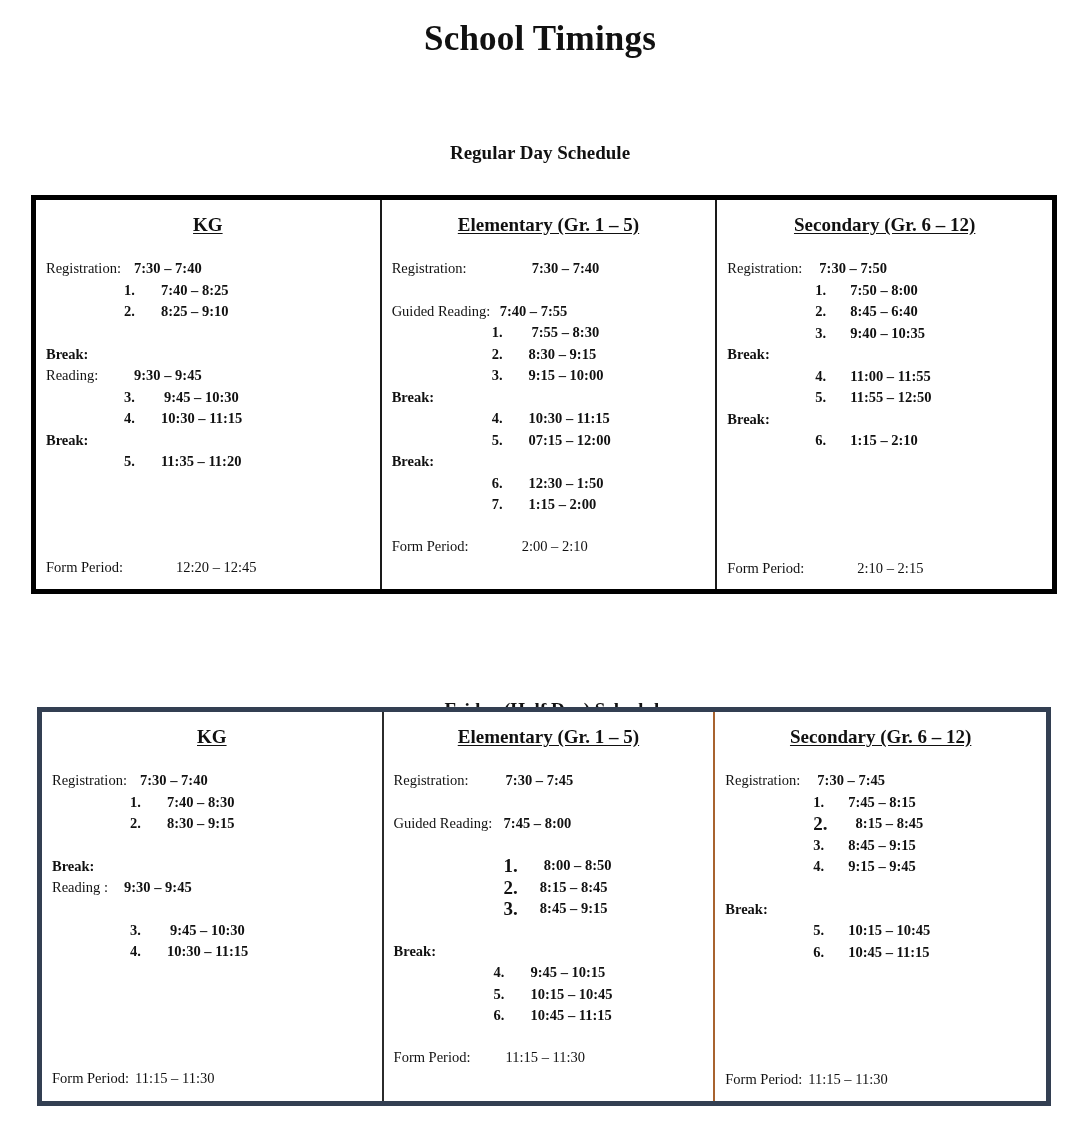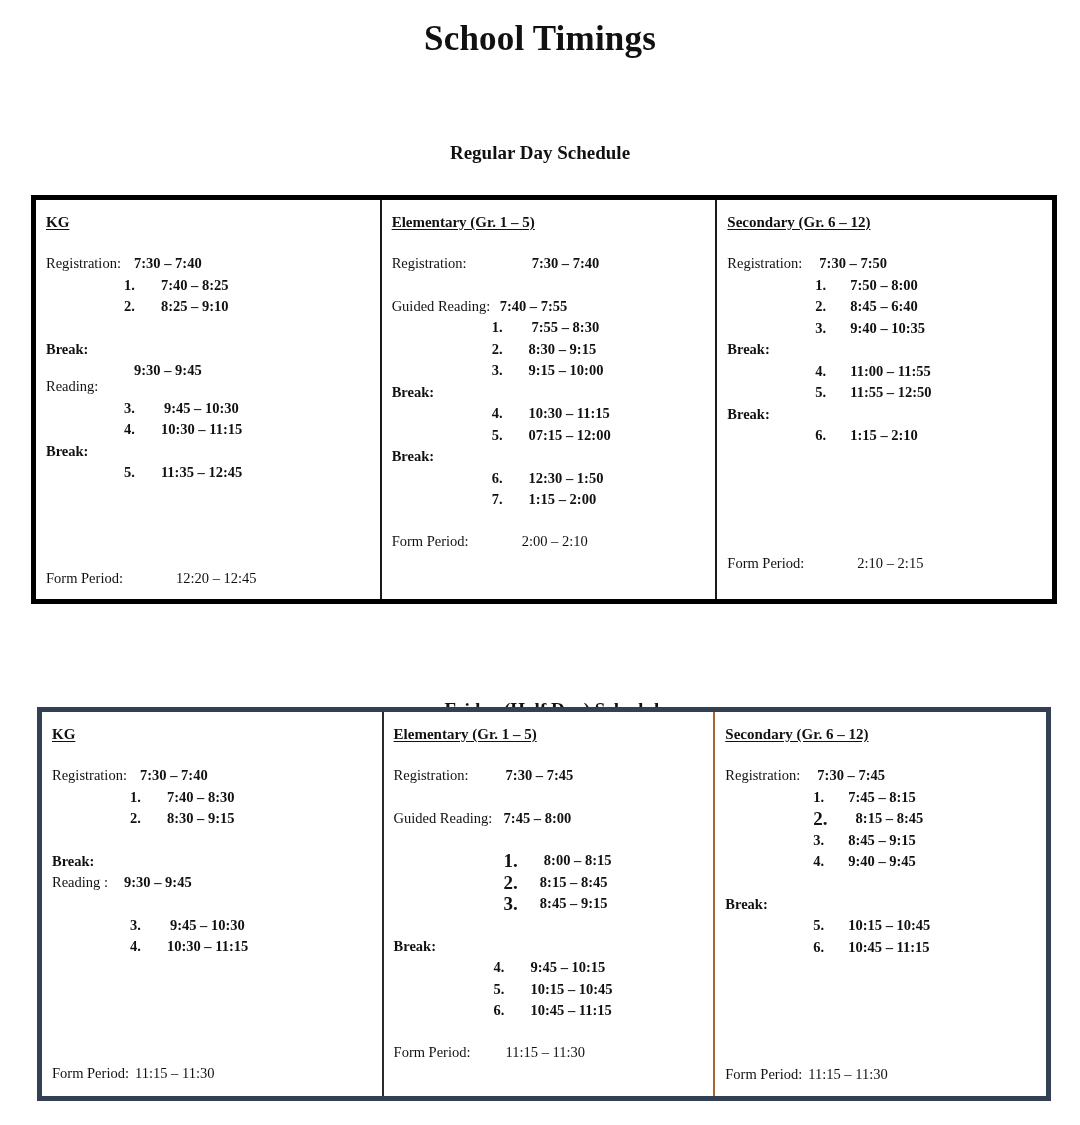--- a/index.html
+++ b/index.html
@@ -56,23 +56,23 @@
   .col.c2 { width: 337px; }
   .col.c3 { width: 336px; }
 
   .black-frame .col.c1 { border-right: 2px solid #1a1a1a; }
   .black-frame .col.c2 { border-right: 2px solid #1a1a1a; }
 
   .navy-frame .col.c1 { border-right: 2px solid #2b2b2b; }
   .navy-frame .col.c2 { border-right: 2px solid #a8632f; }
 
   .col-head {
-    text-align: left;
+    text-align: center;
     font-weight: bold;
-    font-size: 15px;
+    font-size: 19px;
     text-decoration: underline;
     text-underline-offset: 2px;
     margin-bottom: 22px;
     white-space: nowrap;
   }
 
   
   .row {
     display: flex;
     font-size: 14.5px;
@@ -131,21 +131,21 @@
             <span class="indent" style="width: 78px;"></span>
             <span class="num">2.</span>
             <span class="indent" style="width: 26px;"></span>
             <span class="val">8:25 – 9:10</span>
           </div>
           <div class="spacer"></div>
           <div class="row">
             <span class="lbl b">Break:</span>
           </div>
           <div class="row">
-            <span class="lbl" style="display: inline-block; min-width: 88px; margin-top: 16px;">Reading:</span>
+            <span class="lbl" style="display: inline-block; min-width: 88px;">Reading:</span>
             <span class="val">9:30 – 9:45</span>
           </div>
           <div class="row">
             <span class="indent" style="width: 78px;"></span>
             <span class="num">3.</span>
             <span class="indent" style="width: 29px;"></span>
             <span class="val">9:45 – 10:30</span>
           </div>
           <div class="row">
             <span class="indent" style="width: 78px;"></span>
@@ -153,21 +153,21 @@
             <span class="indent" style="width: 26px;"></span>
             <span class="val">10:30 – 11:15</span>
           </div>
           <div class="row">
             <span class="lbl b">Break:</span>
           </div>
           <div class="row">
             <span class="indent" style="width: 78px;"></span>
             <span class="num">5.</span>
             <span class="indent" style="width: 26px;"></span>
-            <span class="val">11:35 – 12:45</span>
+            <span class="val">11:35 – 11:20</span>
           </div>
         </div>
         <div style="height: 84px;"></div>
         <div class="footer-row">
           <span class="lbl" style="display: inline-block; min-width: 130px;">Form Period:</span>
           <span class="val">12:20 – 12:45</span>
         </div>
       </div>
       <div class="col c2">
         <div class="col-head">Elementary (Gr. 1 – 5)</div>
@@ -358,21 +358,21 @@
           <div class="spacer"></div>
           <div class="row">
             <span class="lbl" style="display: inline-block; min-width: 110px;">Guided Reading:</span>
             <span class="val">7:45 – 8:00</span>
           </div>
           <div class="spacer"></div>
           <div class="row big">
             <span class="indent" style="width: 110px;"></span>
             <span class="num">1.</span>
             <span class="indent" style="width: 26px;"></span>
-            <span class="val">8:00 – 8:15</span>
+            <span class="val">8:00 – 8:50</span>
           </div>
           <div class="row big">
             <span class="indent" style="width: 110px;"></span>
             <span class="num">2.</span>
             <span class="indent" style="width: 22px;"></span>
             <span class="val">8:15 – 8:45</span>
           </div>
           <div class="row big">
             <span class="indent" style="width: 110px;"></span>
             <span class="num">3.</span>
@@ -430,21 +430,21 @@
           <div class="row">
             <span class="indent" style="width: 88px;"></span>
             <span class="num">3.</span>
             <span class="indent" style="width: 24px;"></span>
             <span class="val">8:45 – 9:15</span>
           </div>
           <div class="row">
             <span class="indent" style="width: 88px;"></span>
             <span class="num">4.</span>
             <span class="indent" style="width: 24px;"></span>
-            <span class="val">9:40 – 9:45</span>
+            <span class="val">9:15 – 9:45</span>
           </div>
           <div class="spacer"></div>
           <div class="row">
             <span class="lbl b">Break:</span>
           </div>
           <div class="row">
             <span class="indent" style="width: 88px;"></span>
             <span class="num">5.</span>
             <span class="indent" style="width: 24px;"></span>
             <span class="val">10:15 – 10:45</span>

